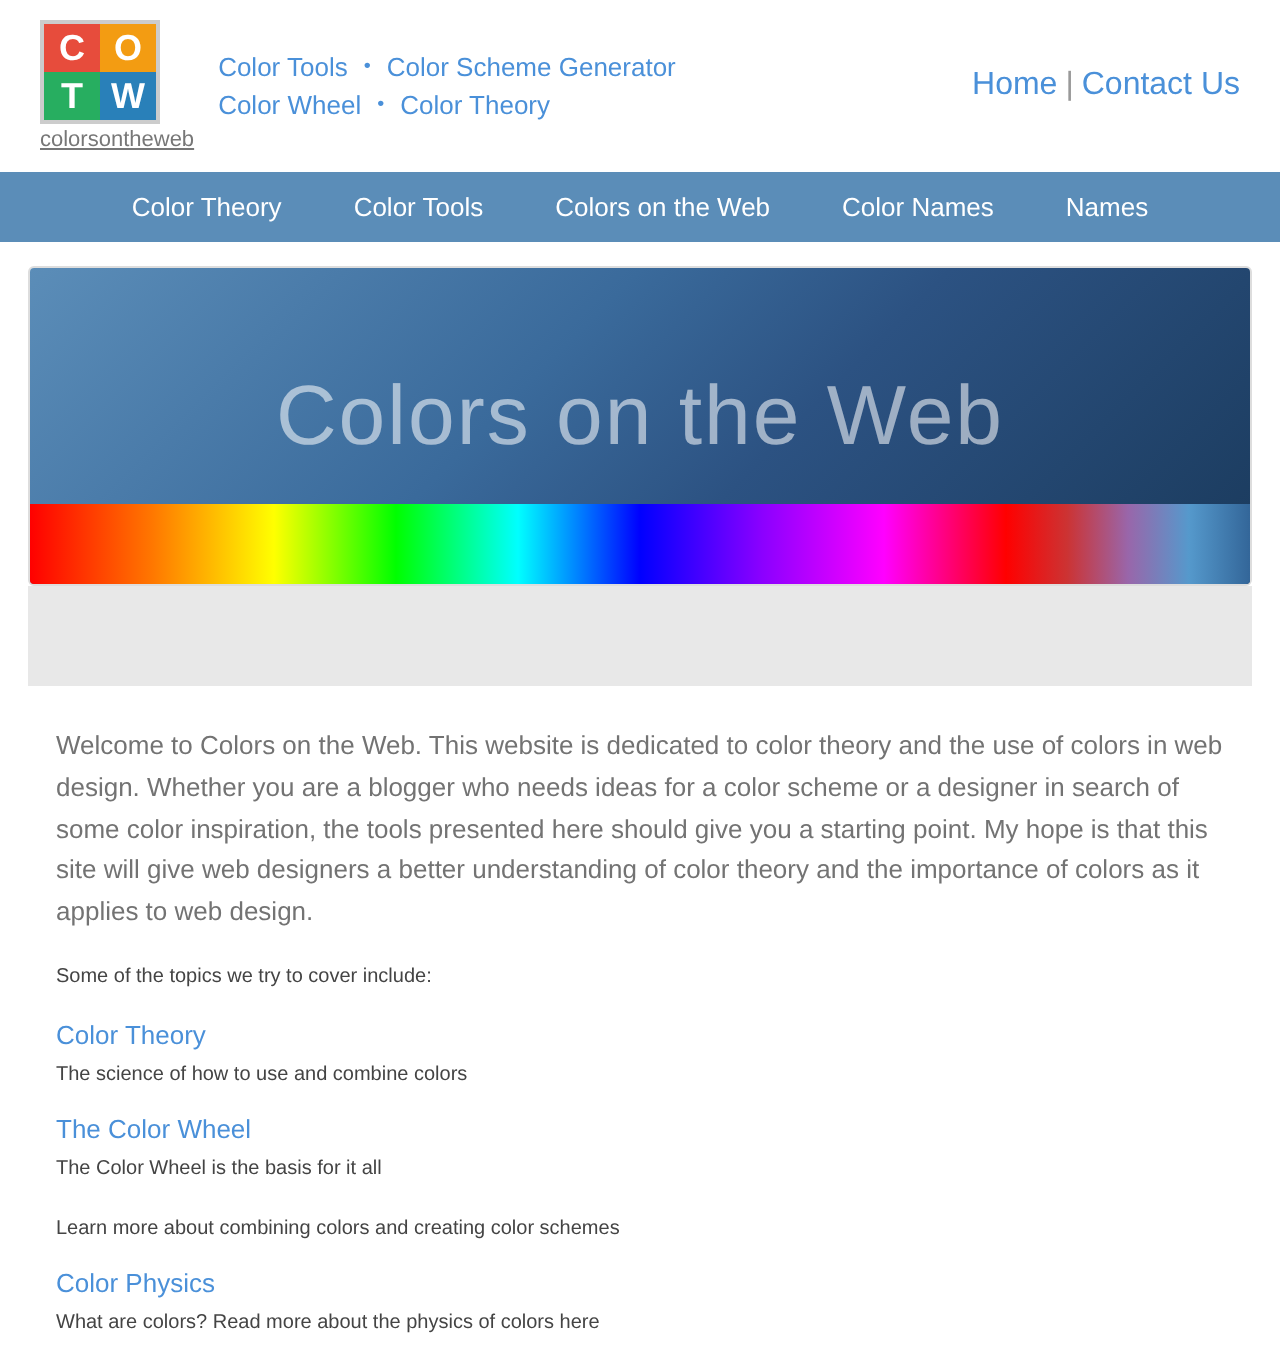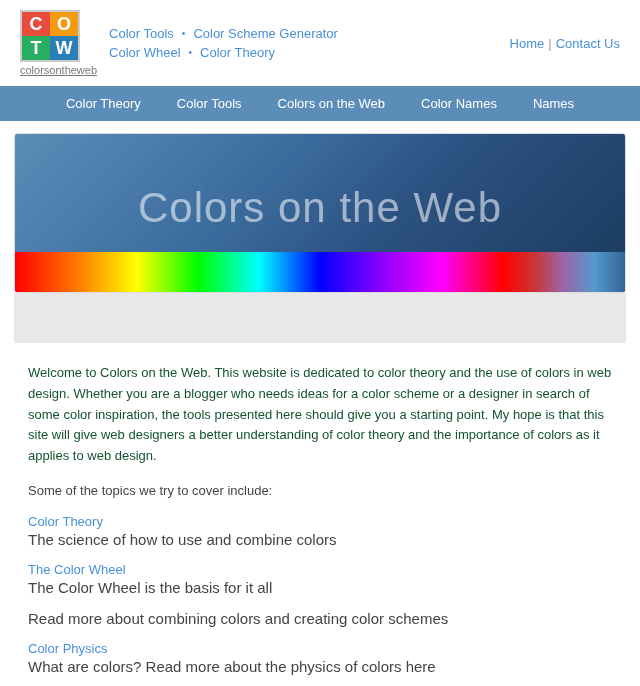--- a/index.html
+++ b/index.html
@@ -56,21 +56,21 @@
     .header-link {
       color: #4a90d9;
       text-decoration: none;
       font-size: 13px;
     }
     .bullet { color: #4a90d9; font-size: 10px; }
     #top-right-links {
       display: flex;
       align-items: flex-start;
       gap: 4px;
-      font-size: 13px;
+      font-size: 16px;
     }
     .top-link { color: #4a90d9; text-decoration: none; }
     .sep { color: #999; }
 
     
     #nav {
       background: #5b8db8;
       display: flex;
       justify-content: center;
       gap: 0;
@@ -124,40 +124,40 @@
       margin: 0 14px;
     }
 
     
     #content {
       padding: 20px 28px 30px 28px;
     }
     #intro-text {
       font-size: 13px;
       line-height: 1.6;
-      color: #14532d;
+      color: #737373;
       margin-bottom: 16px;
     }
     #topics-intro {
-      font-size: 13px;
+      font-size: 10px;
       color: #444;
       margin-bottom: 16px;
     }
     .topic-item {
       margin-bottom: 14px;
     }
     .topic-link {
       color: #4a90d9;
       text-decoration: none;
       font-size: 13px;
       display: block;
       margin-bottom: 2px;
     }
     .topic-desc {
-      font-size: 15px;
+      font-size: 10px;
       color: #444;
     }
   </style>
 </head>
 <body>
 
 <div id="header">
   <div id="logo-area">
     <div>
       <div id="logo-box">
@@ -212,21 +212,21 @@
     <a class="topic-link" href="#">Color Theory</a>
     <span class="topic-desc">The science of how to use and combine colors</span>
   </div>
 
   <div class="topic-item">
     <a class="topic-link" href="#">The Color Wheel</a>
     <span class="topic-desc">The Color Wheel is the basis for it all</span>
   </div>
 
   <div class="topic-item">
-    <span class="topic-desc">Read more about combining colors and creating color schemes</span>
+    <span class="topic-desc">Learn more about combining colors and creating color schemes</span>
   </div>
 
   <div class="topic-item">
     <a class="topic-link" href="#">Color Physics</a>
     <span class="topic-desc">What are colors? Read more about the physics of colors here</span>
   </div>
 
 </div>
 
 </body></html>

